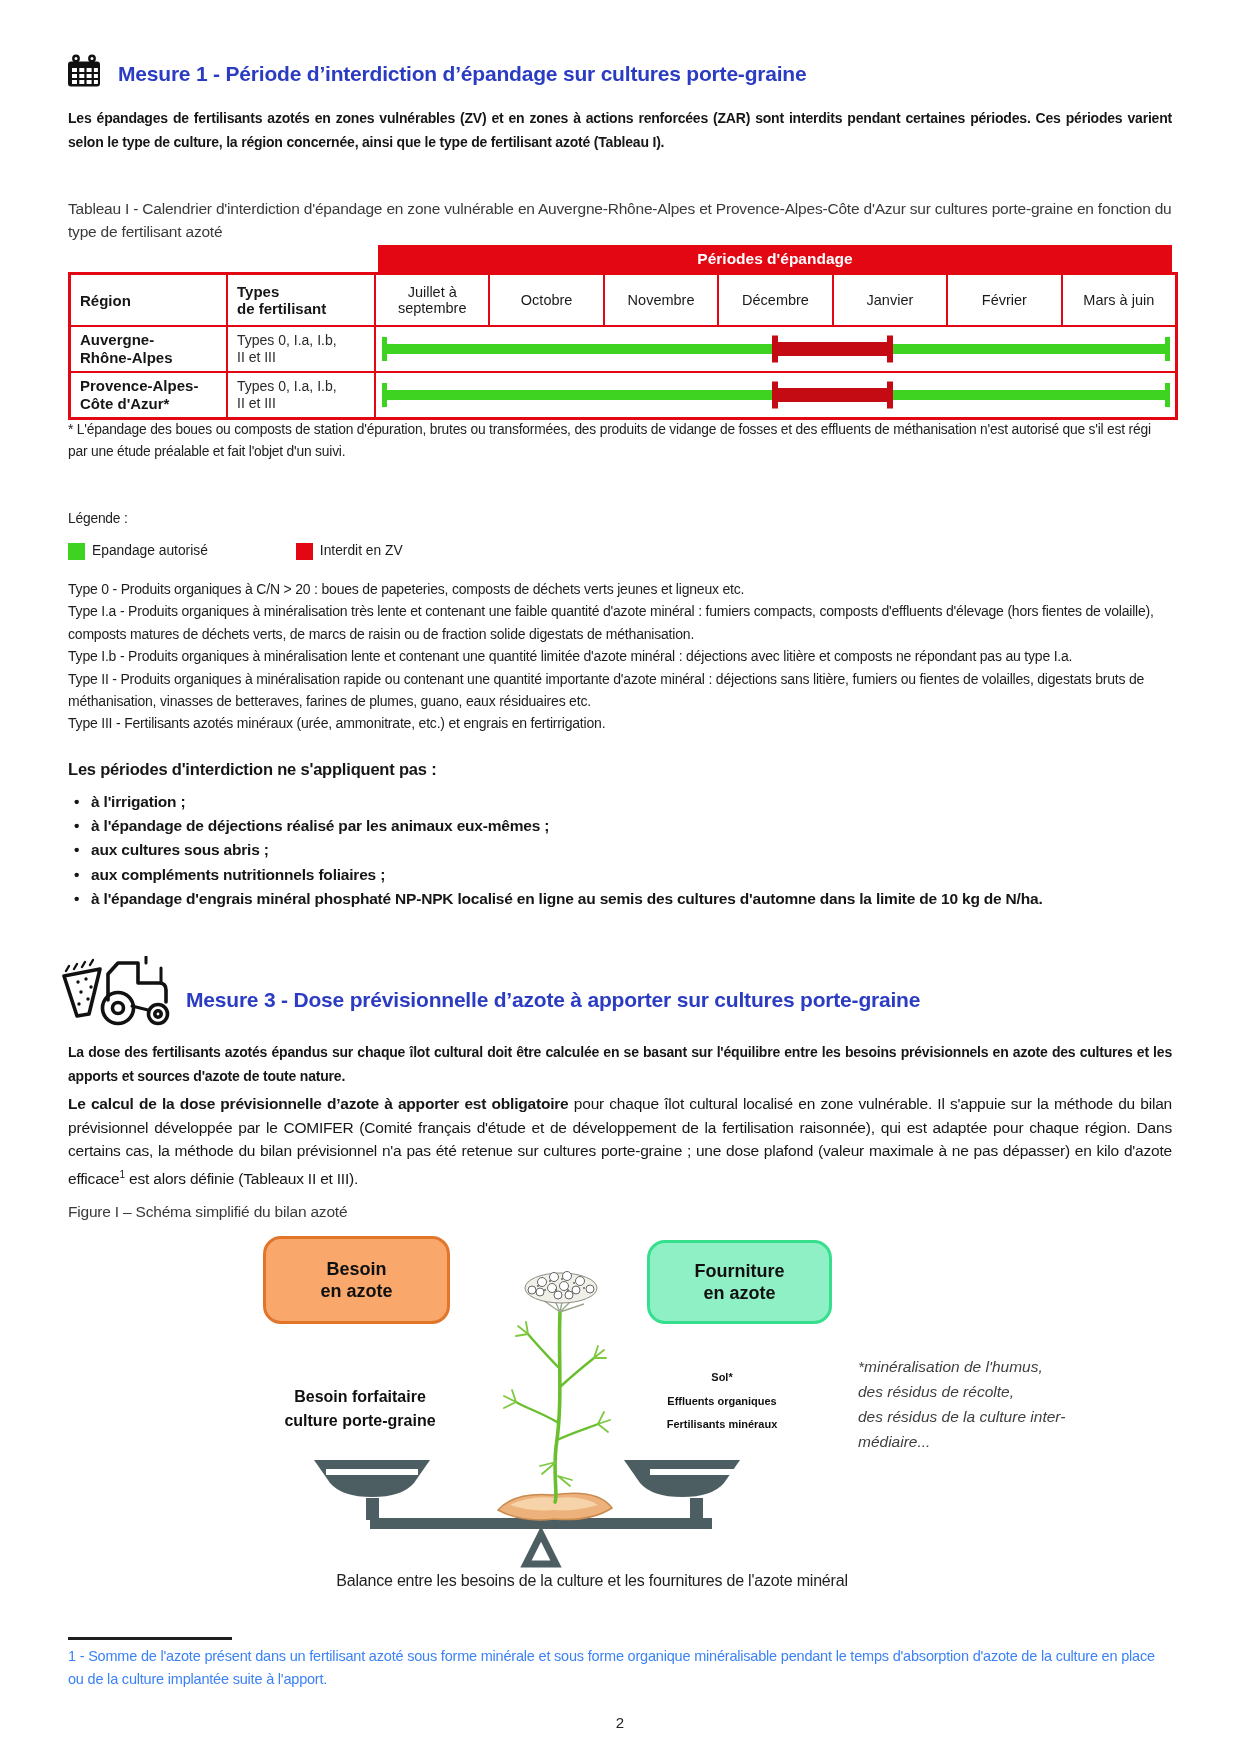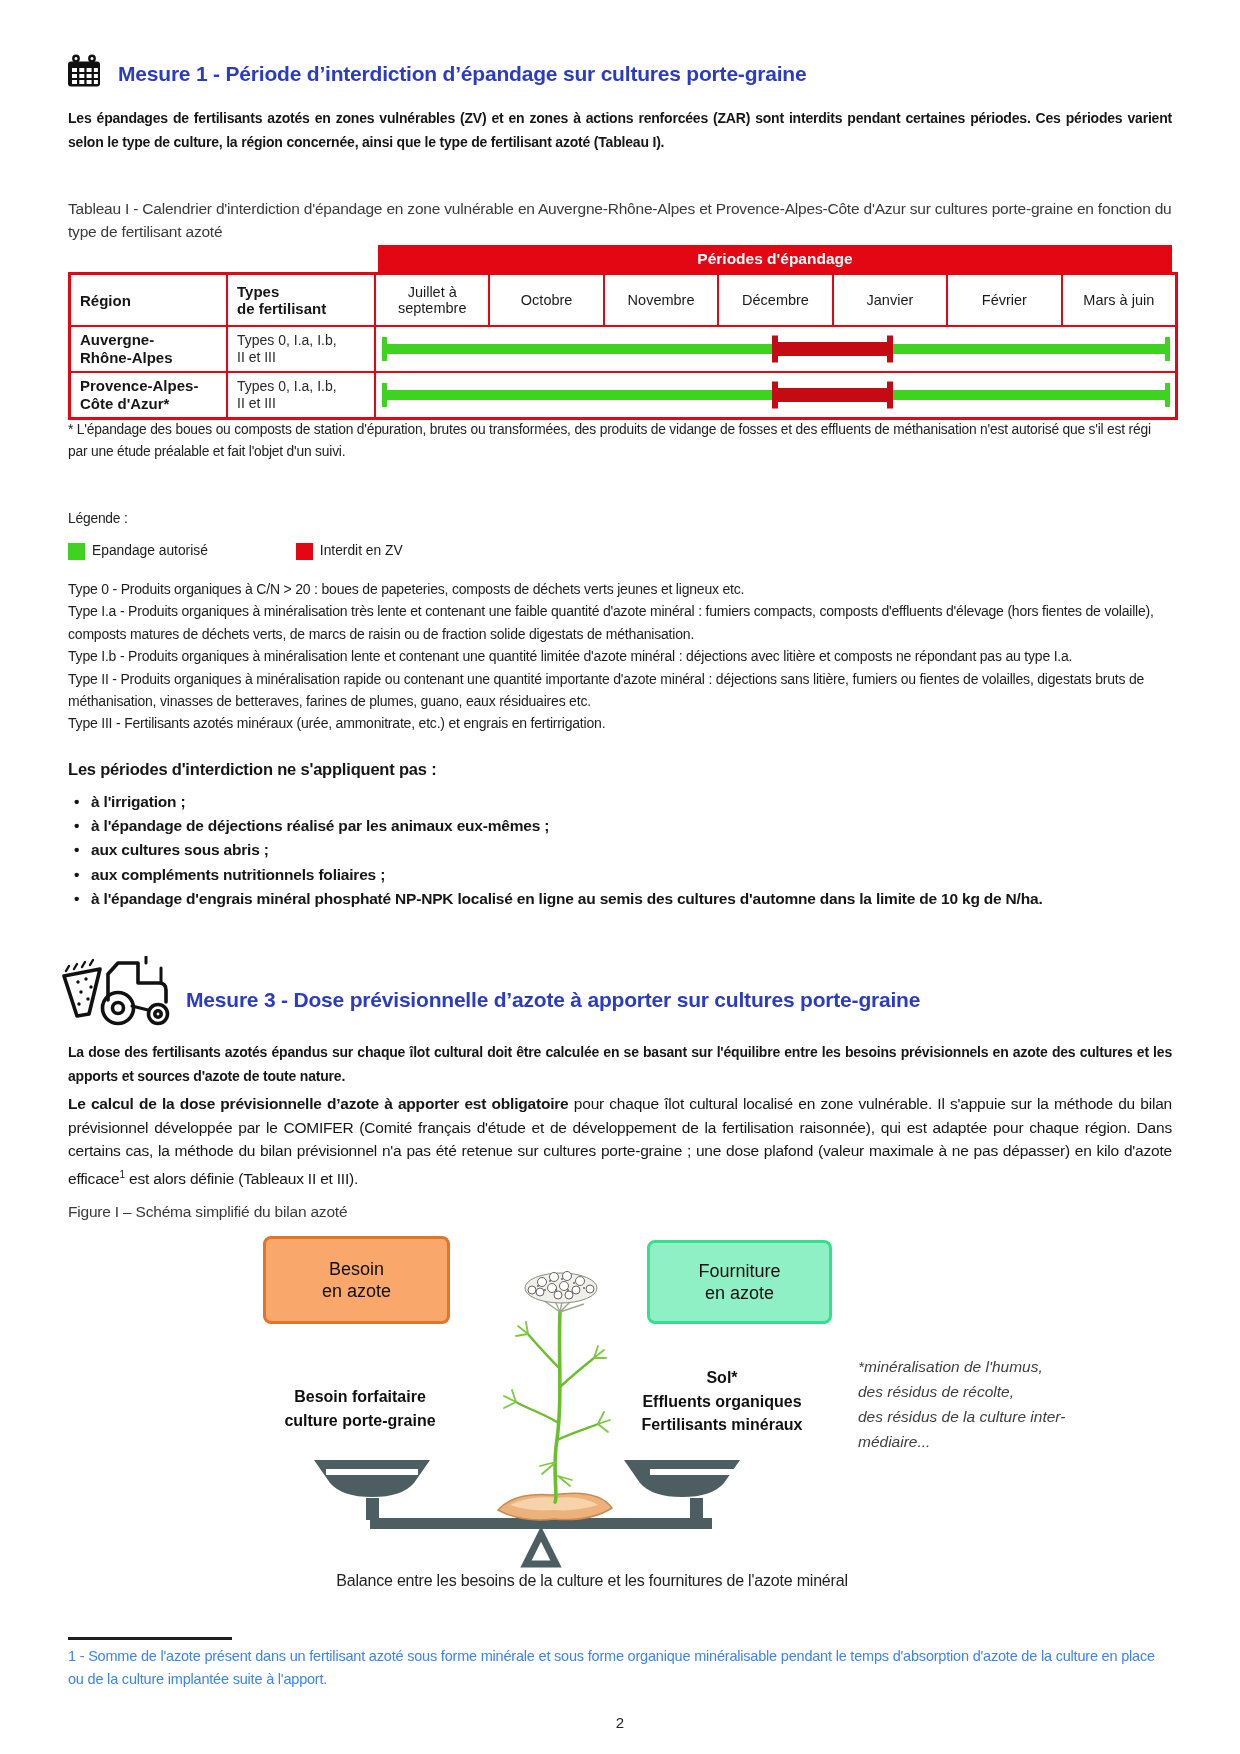--- a/index.html
+++ b/index.html
@@ -43,22 +43,22 @@
   .capr.s{left:var(--rs);} .capr.e{left:calc(var(--re) - 6px);}
 
   .legend-row{display:flex;align-items:center;font-size:13.8px;color:#1b1b1b;}
   .legend-item{display:flex;align-items:flex-start;}
   .legend-swatch{width:17px;height:17px;margin-right:7px;display:inline-block;}
 
   .bullets{list-style:none;margin:0;padding:0;}
   .bullets li{position:relative;padding-left:23px;font-weight:bold;font-size:15.5px;line-height:24.2px;letter-spacing:-0.2px;}
   .bullets li::before{content:"•";position:absolute;left:6px;top:0;}
 
-  .boxfig{border-radius:8px;display:flex;align-items:center;justify-content:center;text-align:center;
-          font-weight:normal;font-size:18px;line-height:22px;color:#101010;}
+  .boxfig{border-radius:18px;display:flex;align-items:center;justify-content:center;text-align:center;
+          font-weight:bold;font-size:18px;line-height:22px;color:#101010;}
   .box-orange{background:var(--orange-fill);border:3px solid var(--orange-border);}
   .box-mint{background:var(--mint-fill);border:3px solid var(--mint-border);}
   .fig-label{font-weight:bold;font-size:16px;line-height:23.5px;text-align:center;color:#101010;}
   .fig-italic{font-style:italic;font-size:15.5px;line-height:25px;color:#3e3e3e;}
   .rule{background:#1f1f1f;}
 </style>
 </head>
 <body>
 
 <div class="page">
@@ -267,21 +267,21 @@
     </svg>
   </span>
 
   <div class="abs boxfig box-orange pre" style="left:263px;top:1236px;width:181px;height:82px;">Besoin
 en azote</div>
   <div class="abs boxfig box-mint pre" style="left:631px;top:1240px;width:179px;height:78px;margin-left:16px;">Fourniture
 en azote</div>
 
   <div class="abs fig-label pre" style="left:250px;top:1385px;width:220px;">Besoin forfaitaire
 culture porte-graine</div>
-  <div class="abs fig-label" style="left:610px;top:1366px;width:224px;font-size:16px;">
+  <div class="abs fig-label" style="left:610px;top:1366px;width:224px;font-size:11px;">
     <span style="display:block;">Sol*</span>
     <span style="display:block;">Effluents organiques</span>
     <span style="display:block;">Fertilisants minéraux</span>
   </div>
   <div class="abs fig-italic pre" style="left:858px;top:1354px;width:270px;">*minéralisation de l'humus,
 des résidus de récolte,
 des résidus de la culture inter-
 médiaire...</div>
 
   <div class="abs" style="left:40px;top:1572px;width:1104px;text-align:center;font-size:16px;color:#222;letter-spacing:-0.2px;">Balance entre les besoins de la culture et les fournitures de l'azote minéral</div>

